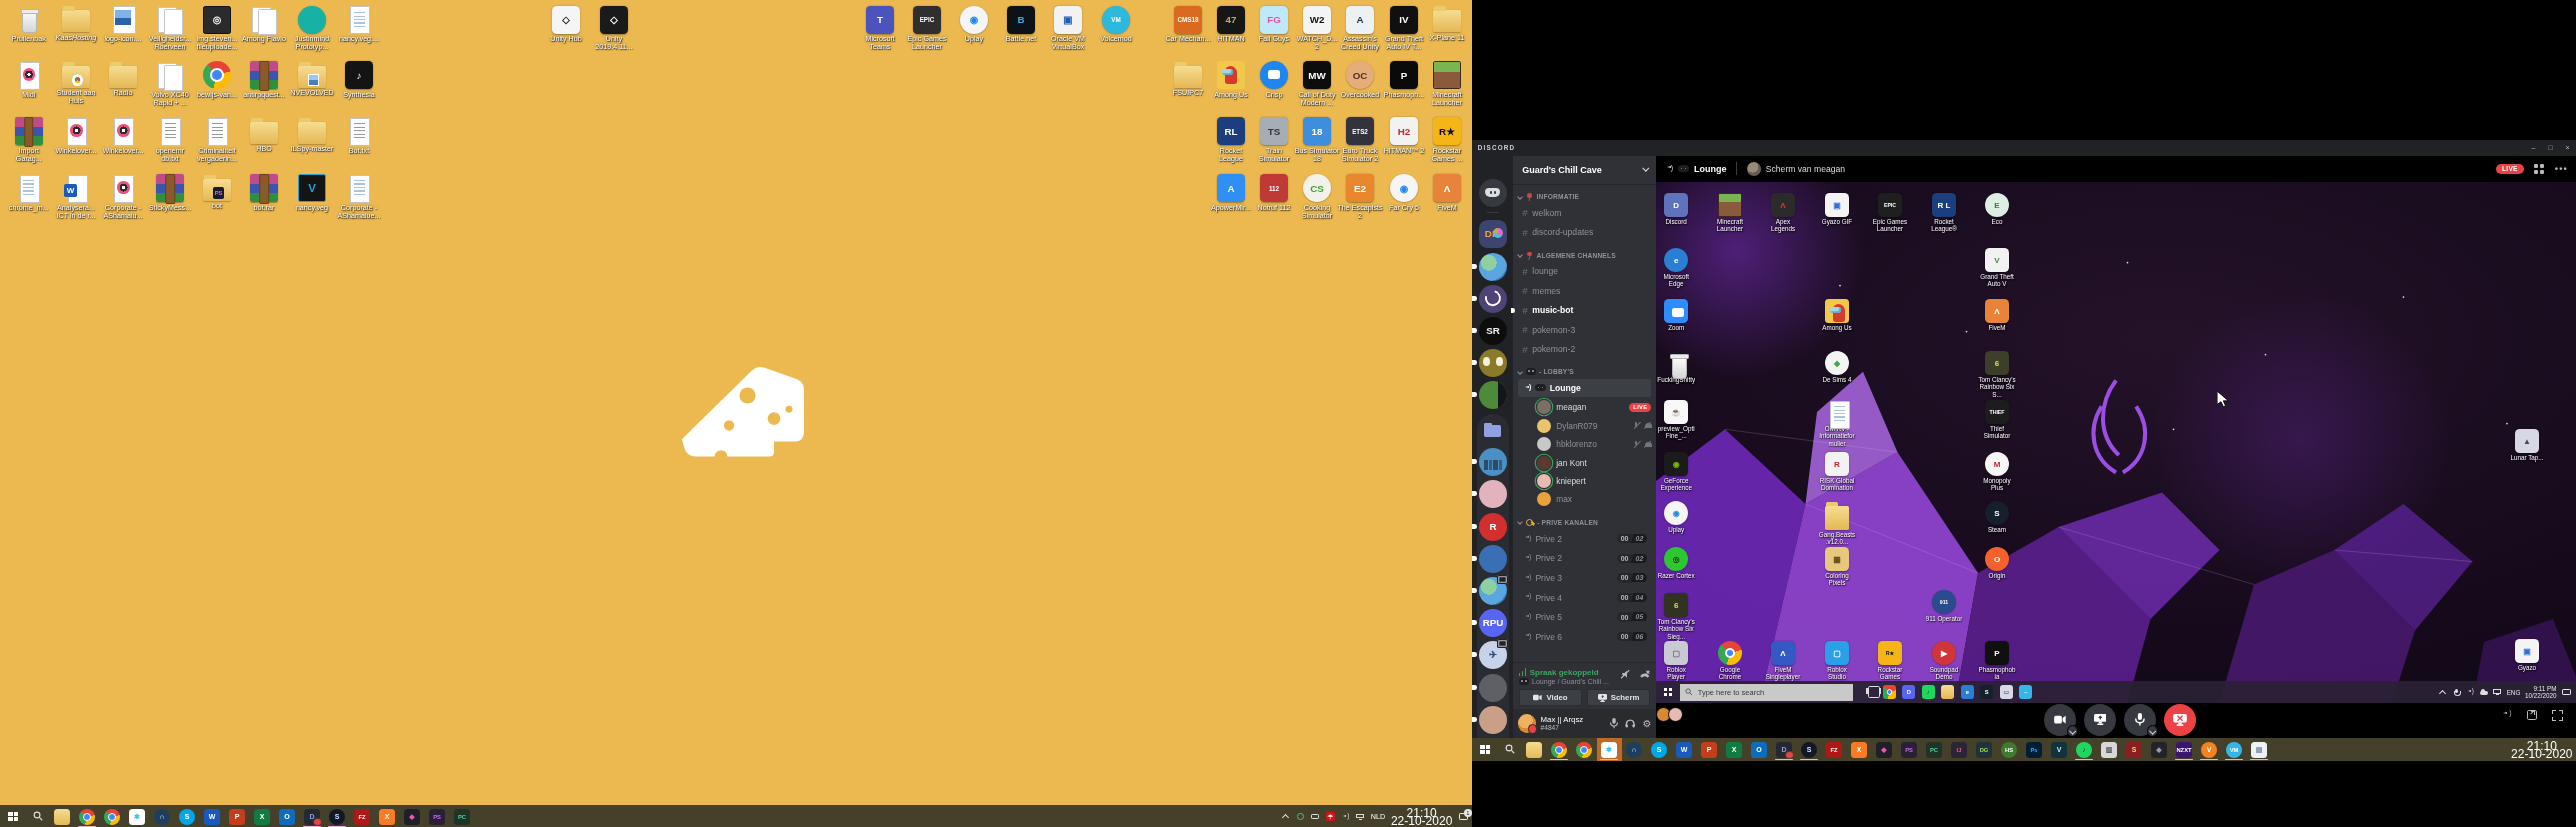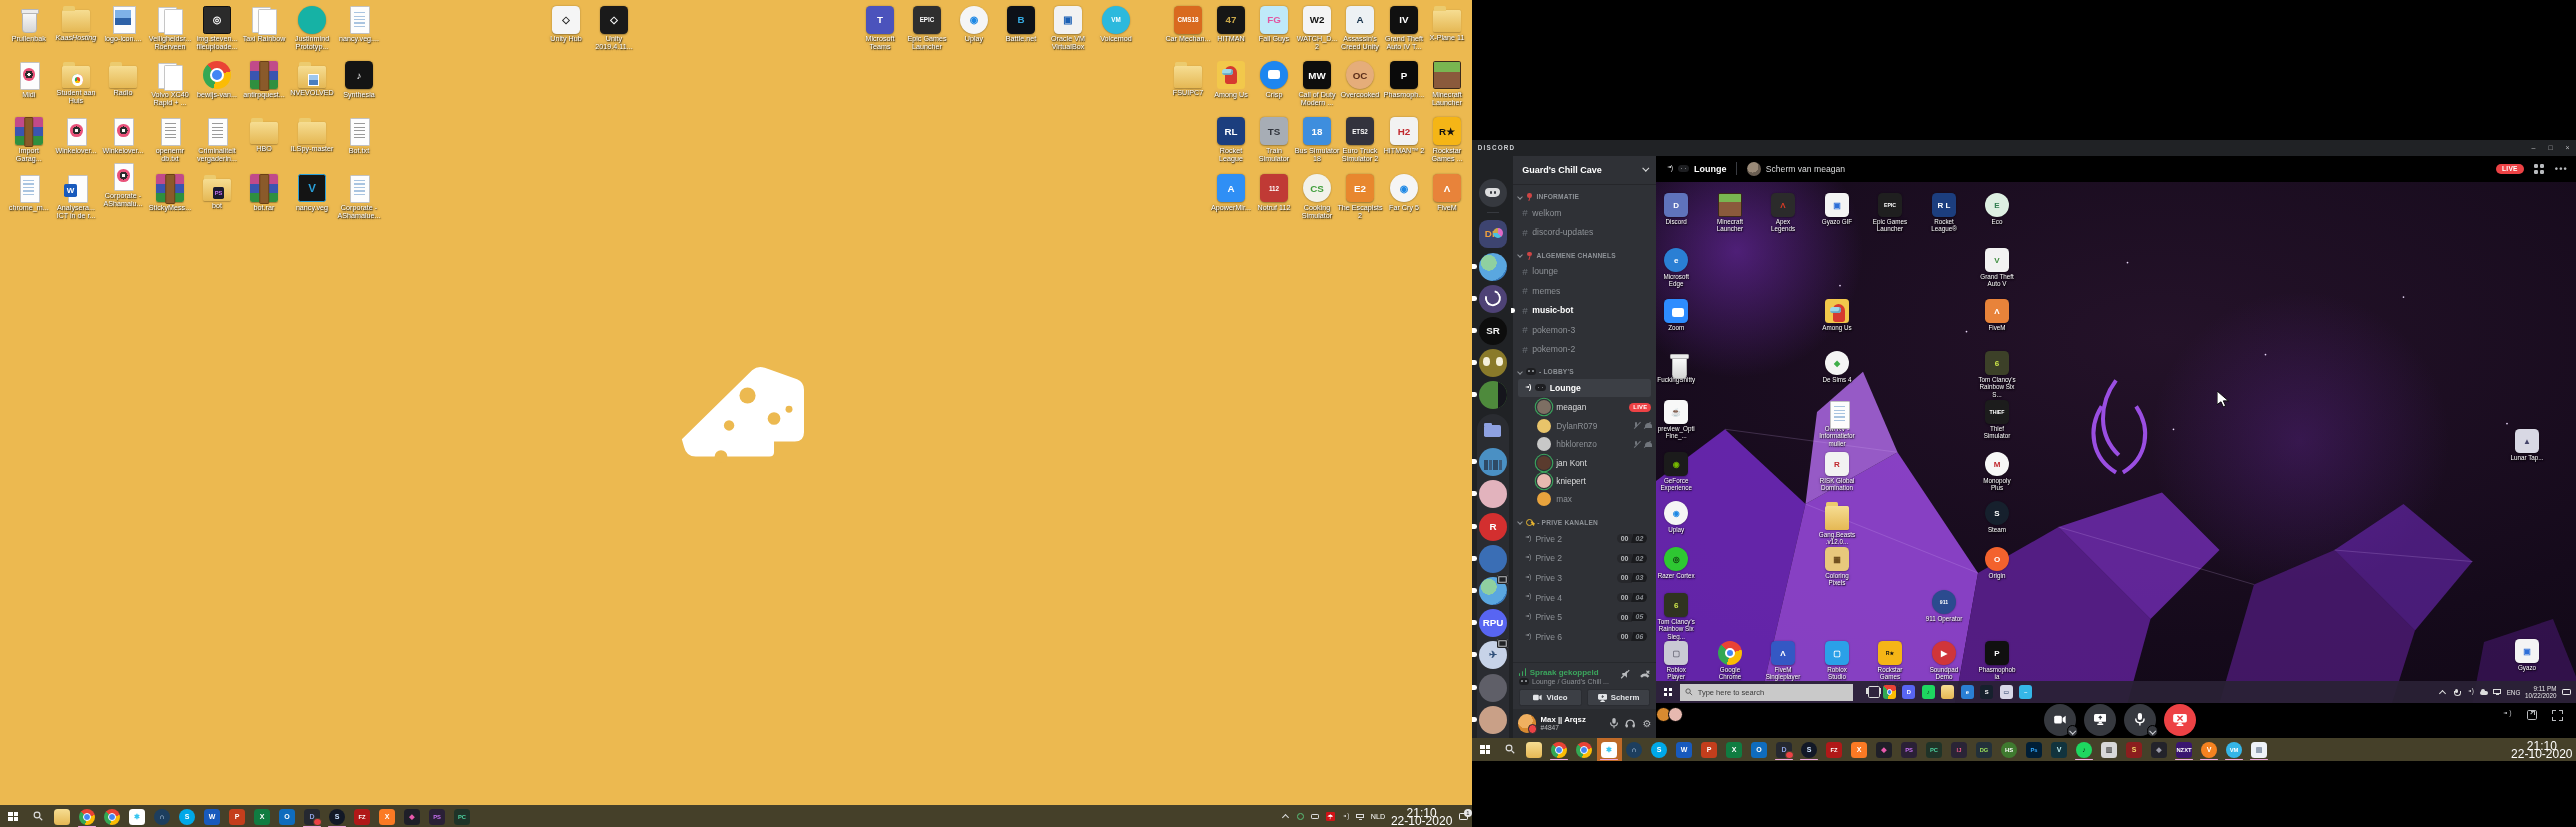--- a/index.html
+++ b/index.html
@@ -154,21 +154,21 @@
 .sigbars{display:inline-flex;align-items:flex-end;gap:1.2px}
 .sigbars i{width:1.7px;background:#3ba55d;border-radius:0.6px}
 .sigbars i:nth-child(1){height:2.9px}.sigbars i:nth-child(2){height:5.2px}.sigbars i:nth-child(3){height:7.5px}
 .vsub{display:flex;align-items:center;gap:2.9px;color:#8e9297;font-size:7px;margin-top:1.2px}
 .vicos{position:absolute;right:5.8px;top:5.8px;display:flex;gap:8px;color:#b9bbbe}
 .vbtns{display:flex;gap:4.6px;margin-top:4.6px}
 .vbtn{flex:1;height:17px;background:#4f545c66;border:0.6px solid #2a2c31;border-radius:2.3px;color:#e3e5e8;font-size:7.8px;font-weight:600;display:flex;align-items:center;justify-content:center;gap:4px}
 .upanel{position:absolute;left:0;bottom:0;width:143px;height:29px;background:#292b2f;display:flex;align-items:center;padding:0 4.6px;gap:4.6px}
 .uavatar{width:18.4px;height:18.4px;border-radius:50%;background:radial-gradient(circle at 40% 35%,#f0b060 0 45%,#d88a30 46%);position:relative}
 .uavatar::after{content:"";position:absolute;right:-1.1px;bottom:-1.1px;width:7.5px;height:7.5px;background:#ed4245;border-radius:50%;border:1.7px solid #292b2f}
-.uname{font-size:7.8px;font-weight:bold;color:#fff;line-height:8.6px}
+.uname{font-size:7.8px;font-weight:normal;color:#fff;line-height:8.6px}
 .utag{font-size:6.6px;color:#b9bbbe}
 .uicons{margin-left:auto;display:flex;gap:7px;color:#b9bbbe;font-size:9.2px;align-items:center}
 svg.ic{display:block}
 .main{position:absolute;left:184px;top:15.5px;right:0;bottom:0;background:#000}
 .mheader{height:26.5px;display:flex;align-items:center;padding:0 8px;gap:5.2px;color:#fff}
 .mtitle{font-weight:bold;font-size:9px}
 .mdiv{width:0.6px;height:12.6px;background:#3a3c42;margin:0 4.6px}
 .mavatar{width:14px;height:14px;border-radius:50%;background:radial-gradient(circle at 40% 35%,#9a8a78 0 45%,#6a5e52 46%)}
 .msub{color:#dcddde;font-size:8.6px}
 .mright{margin-left:auto;display:flex;align-items:center;gap:10.4px}
@@ -250,21 +250,21 @@
       <div class="di k-imgdark" style="position: absolute; left: 194px; top: 5.8px;">
         <div class="box">
           <span class="g">◎</span>
         </div>
         <div class="lbl">img.steven... fileuploade...</div>
       </div>
       <div class="di k-docs" style="position: absolute; left: 241px; top: 5.8px;">
         <div class="box">
           <span class="g"></span>
         </div>
-        <div class="lbl">Taxi Rainbow</div>
+        <div class="lbl">Among Flavio</div>
       </div>
       <div class="di k-circle" style="position: absolute; left: 289px; top: 5.8px; --c: #16b2a5;">
         <div class="box">
           <span class="g"></span>
         </div>
         <div class="lbl">Justinmind Prototyp...</div>
       </div>
       <div class="di k-doc" style="position: absolute; left: 336px; top: 5.8px;">
         <div class="box">
           <span class="g"></span>
@@ -372,21 +372,21 @@
           <span class="g"></span>
         </div>
         <div class="lbl">chrome_m...</div>
       </div>
       <div class="di k-word" style="position: absolute; left: 53px; top: 174px;">
         <div class="box">
           <span class="g">W</span>
         </div>
         <div class="lbl">Analysera... ICT in de r...</div>
       </div>
-      <div class="di k-media" style="position: absolute; left: 100px; top: 162px;">
+      <div class="di k-media" style="position: absolute; left: 100px; top: 174px;">
         <div class="box">
           <span class="g"></span>
         </div>
         <div class="lbl">Corporate - AShamalu...</div>
       </div>
       <div class="di k-rar" style="position: absolute; left: 147px; top: 174px;">
         <div class="box">
           <span class="g"></span>
         </div>
         <div class="lbl">StickyMess...</div>

